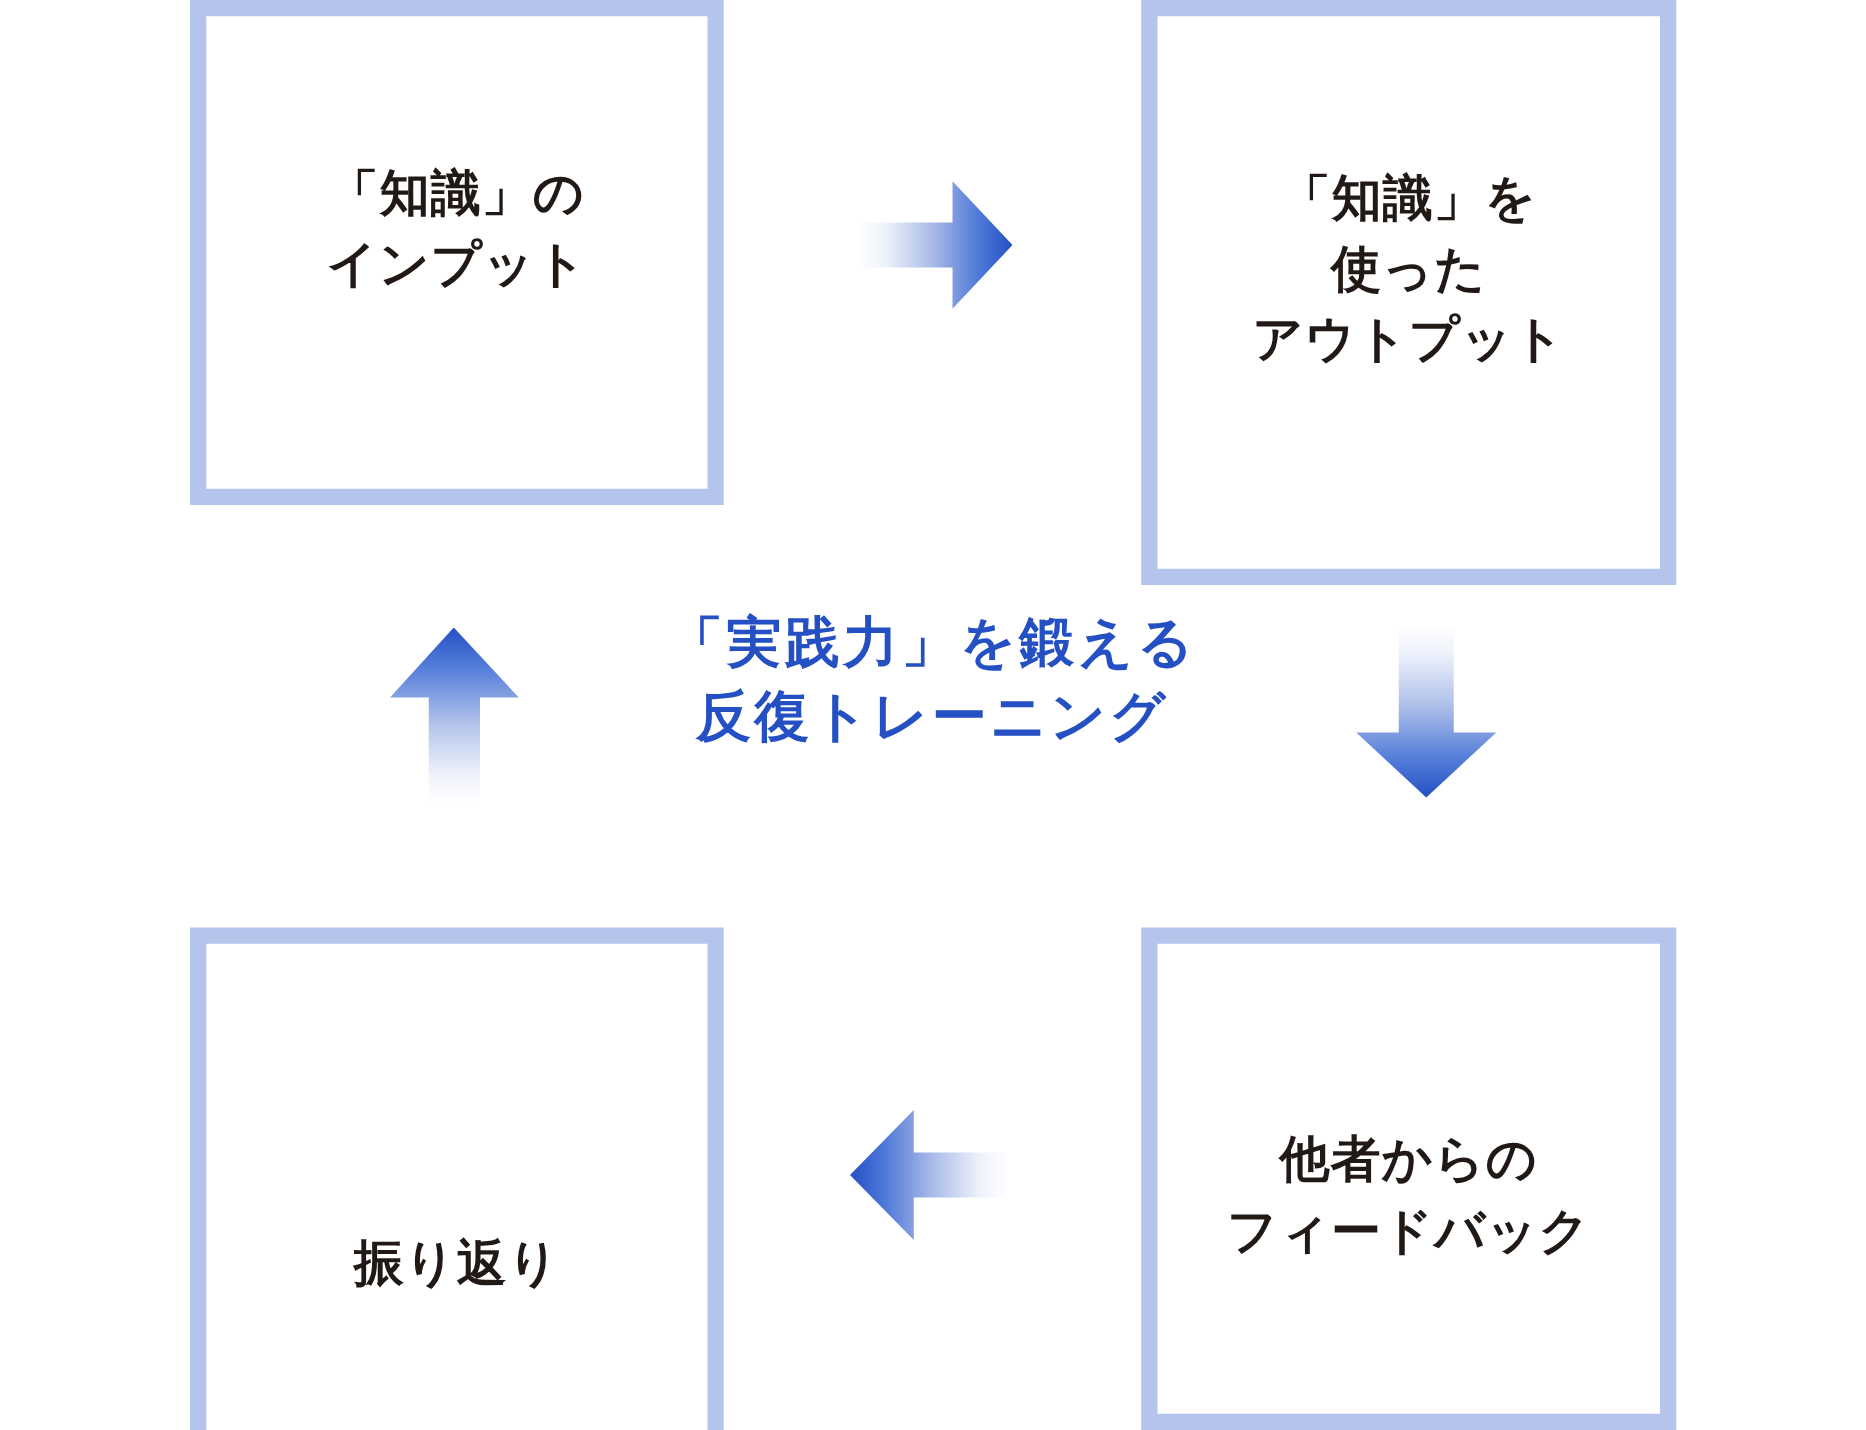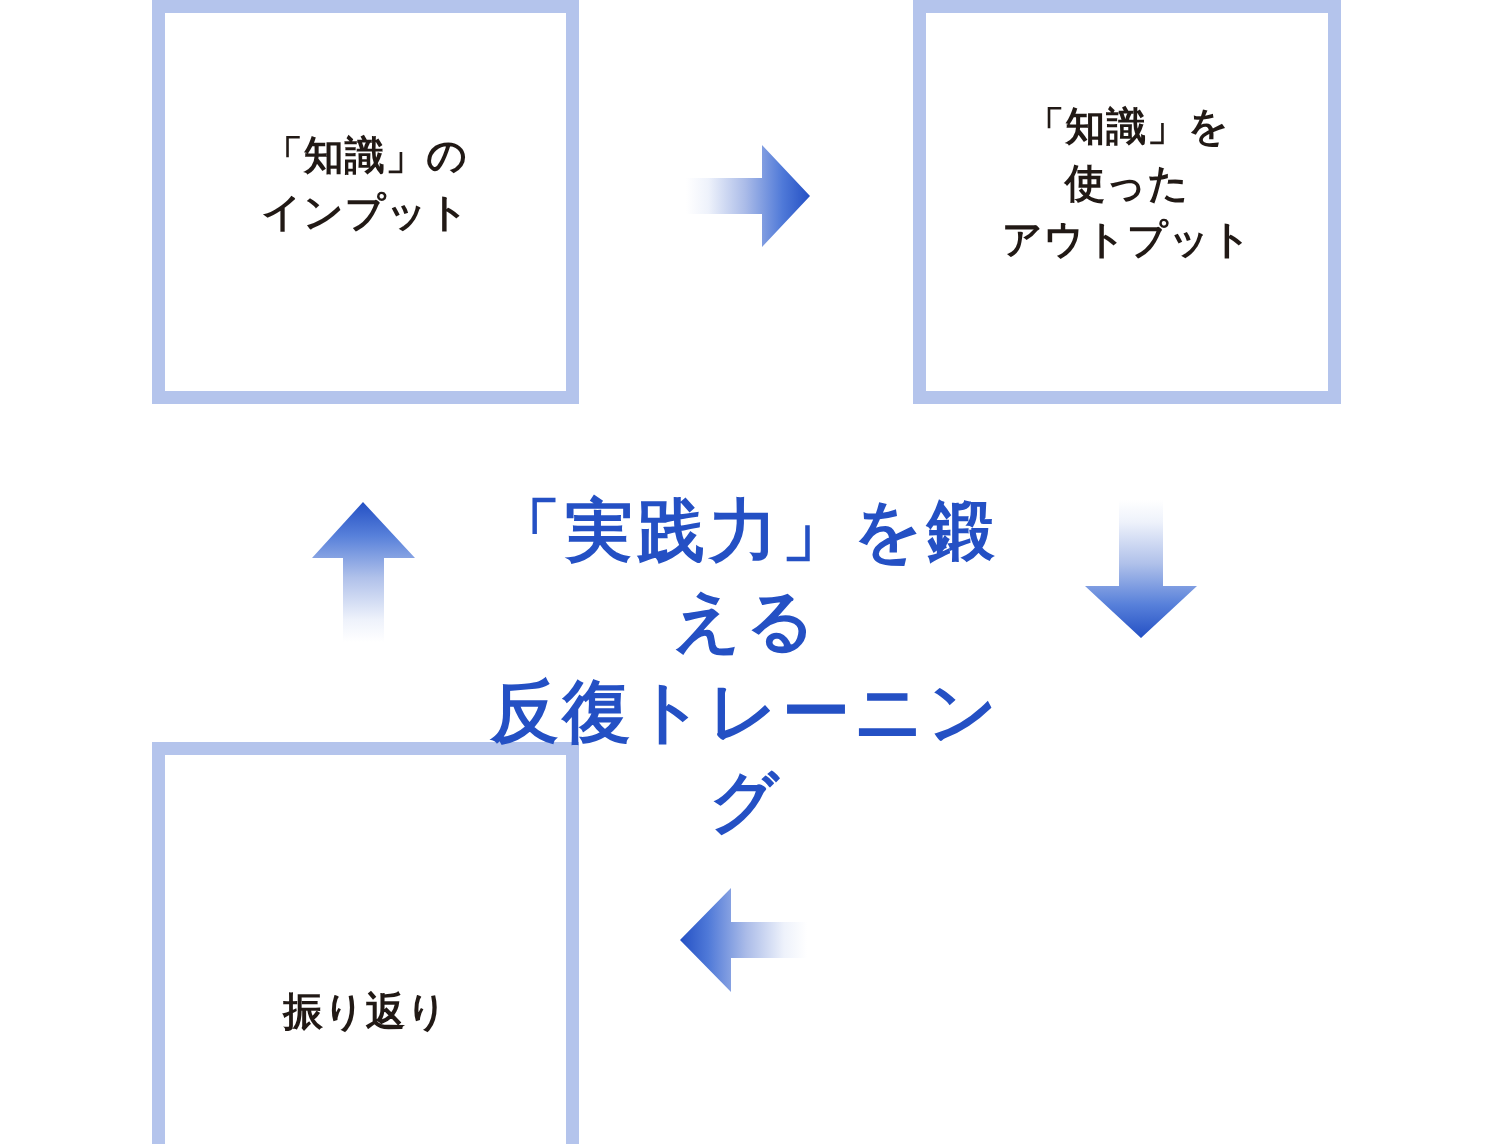--- a/index.html
+++ b/index.html
@@ -24,21 +24,21 @@
   .cycle-box {
     position: absolute;
     box-sizing: border-box;
     border: 13px solid #b4c4ec;
     background: #ffffff;
     display: flex;
     align-items: center;
     justify-content: center;
   }
   .box-top-left     { left: 152px;  top: 0px;    width: 427px; height: 404px; }
-  .box-top-right    { left: 913px;  top: 0px;    width: 428px; height: 404px; font-family: Liberation Serif, serif; }
+  .box-top-right    { left: 913px;  top: 0px;    width: 428px; height: 468px; }
   .box-bottom-left  { left: 152px;  top: 742px;  width: 427px; height: 518px; }
   .box-bottom-right { left: 913px;  top: 742px;  width: 428px; height: 402px; }
 
   .box-label {
     color: #211915;
     font-weight: 700;
     font-size: 40px;
     line-height: 1.42;
     text-align: center;
     letter-spacing: 0.02em;
@@ -53,21 +53,21 @@
   
   .center-caption {
     position: absolute;
     left: 466px;
     top: 486px;
     width: 560px;
     text-align: center;
     color: #2450c4;
     font-family: "Liberation Serif", "DejaVu Serif", serif;
     font-weight: 700;
-    font-size: 68px;
+    font-size: 44px;
     line-height: 1.33;
     letter-spacing: 0.06em;
     white-space: pre-line;
   }
 
   
   .arrow {
     position: absolute;
   }
   .arrow svg { display: block; }
@@ -86,20 +86,24 @@
     <div class="box-label">「知識」の
 インプット</div>
   </div>
 
   <div class="cycle-box box-top-right">
     <div class="box-label">「知識」を
 使った
 アウトプット</div>
   </div>
 
+  <div class="cycle-box box-bottom-right">
+    <div class="box-label">他者からの
+フィードバック</div>
+  </div>
 
   <div class="cycle-box box-bottom-left">
     <div class="box-label">振り返り</div>
   </div>
 
   <div class="center-caption">「実践力」を鍛える
 反復トレーニング</div>
 
   <div class="arrow arrow-right">
     <svg viewBox="0 0 124 102" width="124" height="102" xmlns="http://www.w3.org/2000/svg">

